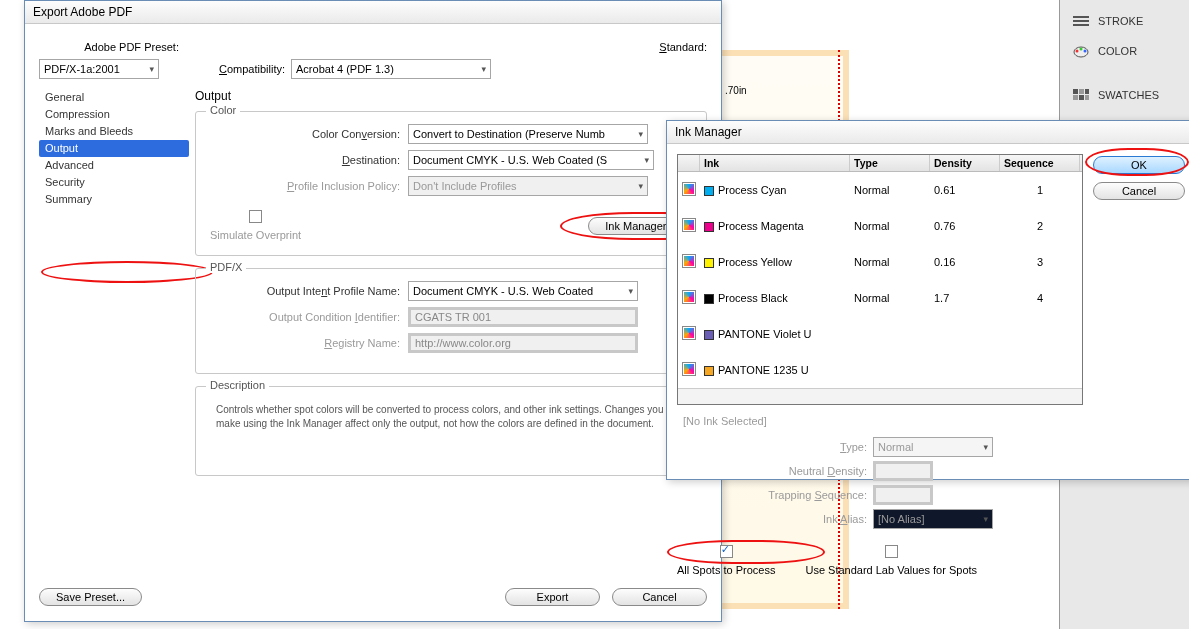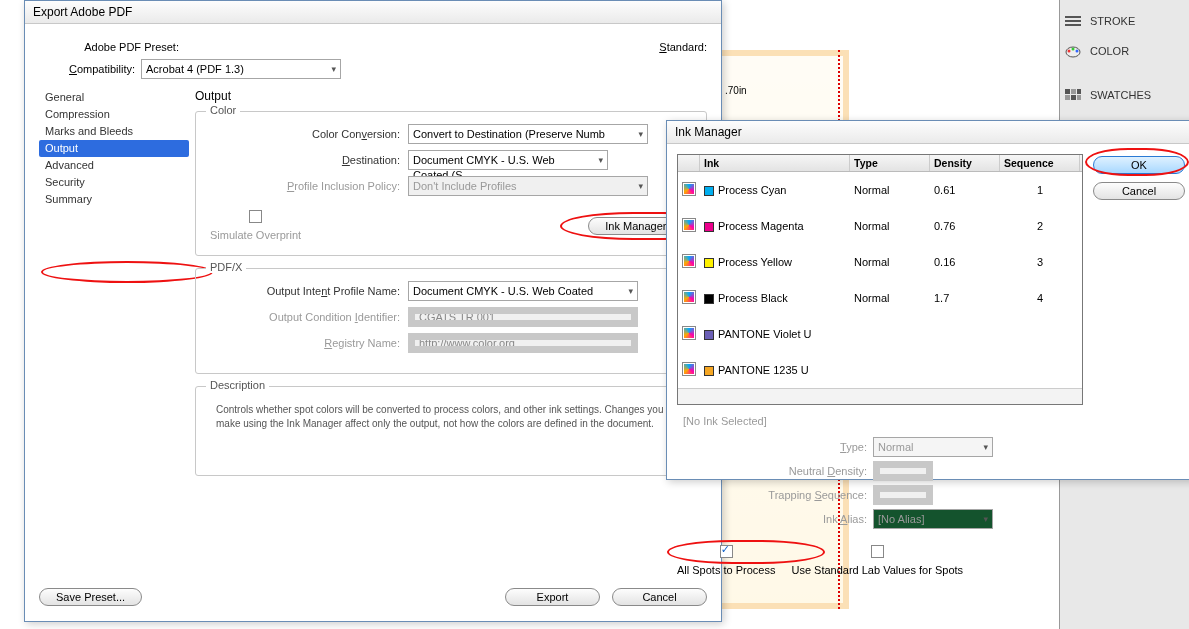--- a/index.html
+++ b/index.html
@@ -2,21 +2,21 @@
 <html><head>
 <meta charset="utf-8">
 <style>
 * { box-sizing: border-box; margin: 0; padding: 0; font-family: "Segoe UI", Tahoma, sans-serif; font-size: 11px; }
 body { background: #fff; width: 1189px; height: 629px; position: relative; overflow: hidden; }
 .canvas-dim { position: absolute; left: 725px; top: 85px; font-size: 10px; }
 .canvas-dots-v { position: absolute; left: 838px; top: 50px; width: 4px; bottom: 20px; border-left: 2px dotted #d00; }
 .canvas-orange { position: absolute; left: 700px; top: 50px; right: 340px; bottom: 20px; border: 6px solid #f39c12; background: linear-gradient(#fff8e1,#ffecb3); opacity:.3; z-index:-1;}
 
 .panel-side { position: absolute; right: 0; top: 0; width: 130px; background: #e8e8e8; border-left: 1px solid #999; height: 629px; padding-top: 6px; }
-.panel-item { display: flex; align-items: center; gap: 8px; padding: 8px 4px; color: #333; }
+.panel-item { display: flex; align-items: center; gap: 8px; padding: 8px 12px; color: #333; }
 .panel-item .ico { width: 18px; height: 14px; display:inline-block; }
 
 .dlg { position: absolute; background: #fff; border: 1px solid #6a8db5; box-shadow: 2px 2px 8px rgba(0,0,0,.2); margin-left: 24px; }
 .dlg-title { background: linear-gradient(#fdfdfd,#eaeaea); border-bottom: 1px solid #c8c8c8; padding: 4px 8px; font-size: 12px; }
 
 
 #export-dlg { left: 0; top: 0; width: 698px; height: 622px; }
 .exp-body { display: flex; flex-direction: column; height: calc(100% - 24px); padding: 14px; }
 .exp-top { display: grid; grid-template-columns: 140px 1fr; gap: 6px 8px; margin-bottom: 10px; }
 .exp-top .lbl { text-align: right; padding-top: 3px; }
@@ -32,21 +32,21 @@
 .tab-item.sel-tab { background: #2d6cdf; color: #fff; border-radius: 2px; position: relative;}
 .tab-hl { position: absolute; border: 2px solid #e11; border-radius: 50%/50%; left: 2px; top: 172px; width: 172px; height: 22px; pointer-events:none;}
 
 .exp-right { flex: 1; padding-left: 6px;}
 .sect-head { font-size: 12px; margin-bottom: 8px;}
 .fieldset { border: 1px solid #c8c8c8; border-radius: 3px; padding: 12px 14px 14px 14px; margin-bottom: 12px; position: relative;}
 .fs-legend { position: absolute; top:-8px; left:10px; background:#fff; padding:0 4px; color:#555;}
 .frow { display: grid; grid-template-columns: 190px 1fr; gap: 8px; align-items:center; margin-bottom:6px;}
 .frow .l { text-align: right; color:#333;}
 .frow .l.dis { color:#9a9a9a;}
-.inp { border:7px solid #ef4444; background:#fff; height:20px; padding:2px 4px; width: 230px;}
+.inp { border:3px solid #ef4444; background:#fff; height:20px; padding:2px 4px; width: 230px;}
 .inp.dis { background:#f0f0f0; color:#888; border-color:#c8c8c8;}
 .chk { display:inline-flex; align-items:center; gap:6px;flex-direction:column;}
 .chk .box { width:13px; height:13px; border:1px solid #888; background:#fff; display:inline-block;}
 .btn { background: linear-gradient(#fdfdfd,#e3e3e3); border:1px solid #8a8a8a; border-radius:9px; padding:2px 16px; min-width:95px; text-align:center; display:inline-block;}
 .btn.focus { background: linear-gradient(#dff1ff,#a8d8ff); border-color:#2a7ad4;}
 .ink-mgr-btn-wrap { position: relative; display:inline-block;}
 .red-ell { position:absolute; border:2px solid #e11; border-radius:50%/60%; pointer-events:none; }
 .desc-text { font-size: 10px; color:#555; padding:4px 6px; line-height:1.4;}
 
 .exp-foot { display:flex; gap:12px; margin-top: auto; padding-top:12px;}
@@ -63,21 +63,21 @@
 .ink-r > div { padding:1px 4px; font-size:11px;}
 .swatch { width:10px; height:10px; display:inline-block; border:1px solid #333; margin-right:4px; vertical-align:middle;}
 .tiny-ico { width:14px;height:14px; display:inline-block; background:#fff; border:1px solid #888; position:relative;}
 .tiny-ico::before{content:"";position:absolute;inset:1px;background:conic-gradient(#0af,#f0a,#fa0,#0af);}
 .ink-tfoot{ height:16px; border-top:1px solid #ccc; background:#f3f3f3;}
 .noinksel { color:#9a9a9a; padding:2px 6px;}
 .ink-form { padding-left: 60px;}
 .ifrow { display:grid; grid-template-columns: 130px 120px; gap:6px; align-items:center; margin-bottom:4px;}
 .ifrow .l{ text-align:right; color:#9a9a9a;}
 .ifrow .inp { width:90px;}
-.ink-checks { display:flex; gap:16px; align-items:center; margin-top:4px; position:relative;}
+.ink-checks { display:flex; gap:30px; align-items:center; margin-top:4px; position:relative;}
 .chk .box.checked::after{content:"✓"; color:#1464c8; font-size:11px; position:relative; top:-3px; left:0;}
 .ink-right { width:92px; display:flex; flex-direction:column; gap:8px; padding-top:2px; position:relative;}
 .ink-right .btn { min-width:88px;}
 
 .und { text-decoration: underline; text-decoration-style: solid;}
 </style>
 </head>
 <body>
 
 <div class="canvas-orange"></div>
@@ -122,20 +122,21 @@
   </div>
 </div>
 
 <div id="export-dlg" class="dlg">
   <div class="dlg-title">Export Adobe PDF</div>
   <div class="exp-body">
     <div class="exp-top">
       <div class="lbl"><span>Adobe PDF Preset:</span></div>
       <div class="lbl"><span class="und">S</span>tandard:</div>
       <div class="exp-row2">
+        <div class="sel med"><span>PDF/X-1a:2001</span></div>
         <div style="flex:1"></div>
         <div style="display:flex;align-items:center;gap:6px;">
           <span><span class="und">C</span>ompatibility:</span>
           <div class="sel med"><span>Acrobat 4 (PDF 1.3)</span></div>
         </div>
       </div>
     </div>
 
     <div class="exp-main" style="position:relative;">
       <div class="tab-hl"></div>
@@ -153,21 +154,21 @@
         <div class="sect-head">Output</div>
 
         <div class="fieldset">
           <div class="fs-legend">Color</div>
           <div class="frow">
             <div class="l">Color Con<span class="und">v</span>ersion:</div>
             <div class="sel" style="width:240px"><span>Convert to Destination (Preserve Numb</span></div>
           </div>
           <div class="frow">
             <div class="l"><span class="und">D</span>estination:</div>
-            <div class="sel" style="width:200px"><span>Document CMYK - U.S. Web Coated (S</span></div>
+            <div class="sel" style="width:246px"><span>Document CMYK - U.S. Web Coated (S</span></div>
           </div>
           <div class="frow">
             <div class="l dis"><span class="und">P</span>rofile Inclusion Policy:</div>
             <div class="sel" style="width:240px;color:#999;background:#f0f0f0;"><span>Don't Include Profiles</span></div>
           </div>
           <div style="display:flex;align-items:center;gap:20px;margin-top:14px; position:relative;">
             <label class="chk" style="color:#9a9a9a;">
               <span class="box"></span>
                 <span>Simulate Overprint</span>
             </label>
@@ -278,21 +279,21 @@
         <div class="ifrow">
             <div class="l">Neutral <span class="und">D</span>ensity:</div>
             <input class="inp dis" style="width: 60px;">
           </div>
         <div class="ifrow">
             <div class="l">Trapping <span class="und">S</span>equence:</div>
             <input class="inp dis" style="width: 60px;">
           </div>
         <div class="ifrow">
             <div class="l">Ink <span class="und">A</span>lias:</div>
-            <div class="sel" style="width:110px;color:#999;background:#14532d"><span>[No Alias]</span></div>
+            <div class="sel" style="width:110px;color:#999;background:#0f172a"><span>[No Alias]</span></div>
           </div>
       </div>
       <div class="ink-checks">
         <span class="red-ell" style="left:-10px;top:-5px;width:158px;height:24px;"></span>
         <label class="chk">
           <span class="box checked"></span>
           <span>All Spots to Process</span>
         </label>
         <label class="chk">
           <span class="box"></span>

